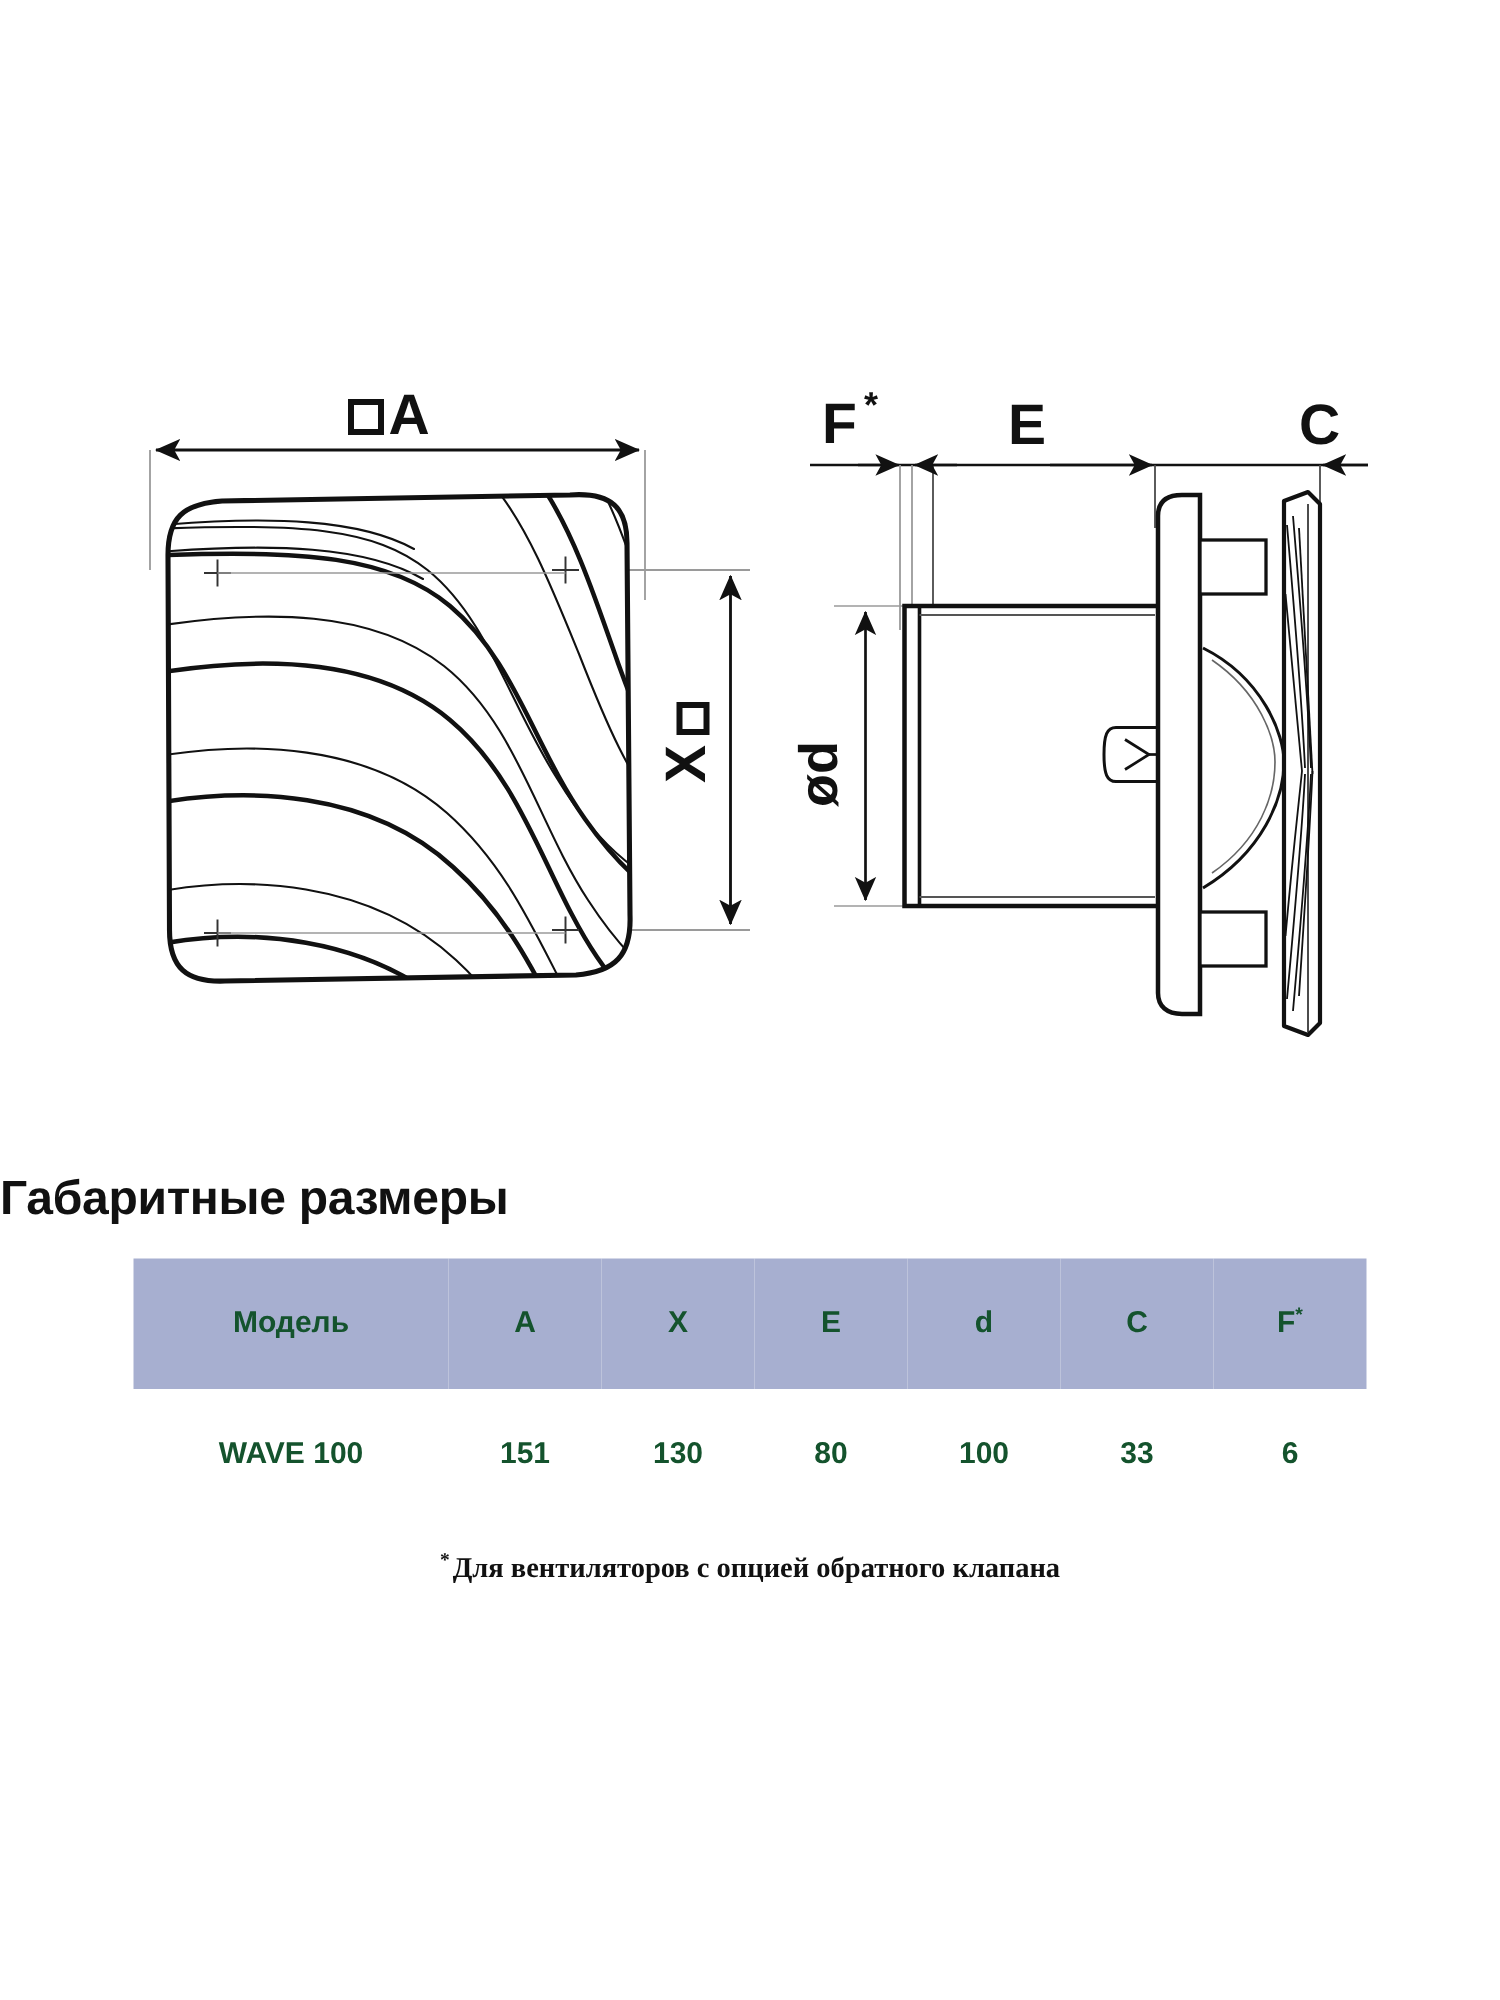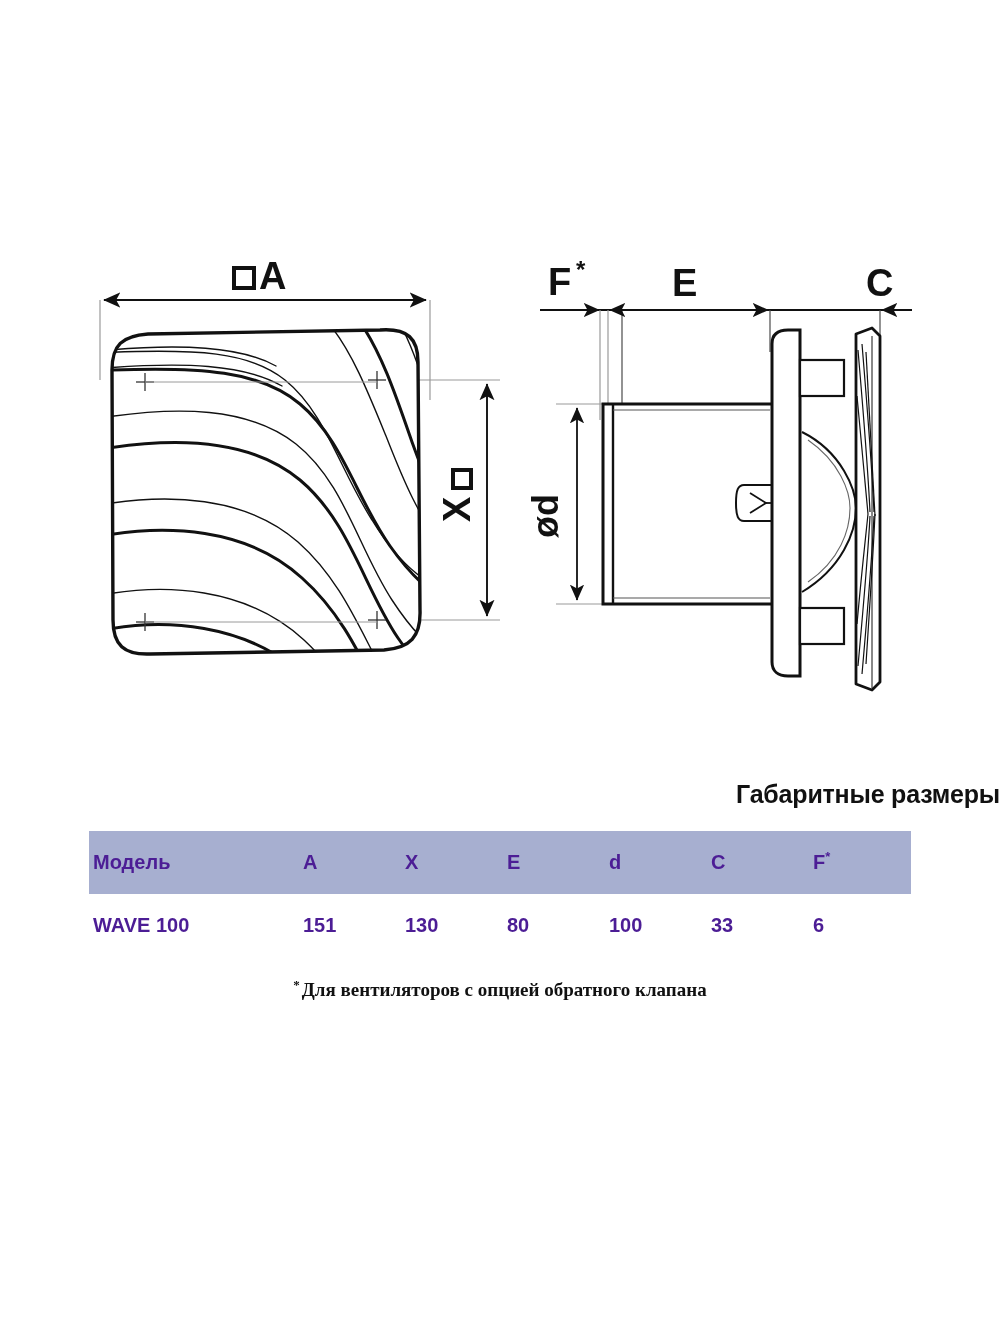--- a/index.html
+++ b/index.html
@@ -32,43 +32,43 @@
 
   
   #table-block {
     position: absolute;
     left: 0;
     top: 760px;
     width: 1000px;
   }
 
   #table-title {
-    text-align: right;
-    font-size: 25px;
+    text-align: left;
+    font-size: 32px;
     font-weight: bold;
     letter-spacing: -0.2px;
     color: #111111;
     margin: 20px 0 22px 0;
   }
 
   #dims-table {
     width: 820px;
     margin: 0 auto;
     border-collapse: collapse;
     table-layout: fixed;
   }
   #dims-table th,
   #dims-table td {
     border: none;
-    text-align: left;
+    text-align: center;
     font-size: 20px;
     font-weight: bold;
-    color: #4c1d95;
+    color: #14532d;
     height: 55px;
-    padding: 4px;
+    padding: 16px;
     vertical-align: middle;
   }
   #dims-table thead th {
     background: #a7afd0;
     font-size: 20px;
   }
   #dims-table tbody tr.row-odd td {
     background: #ffffff;
   }
   #dims-table tbody tr.row-even td {

